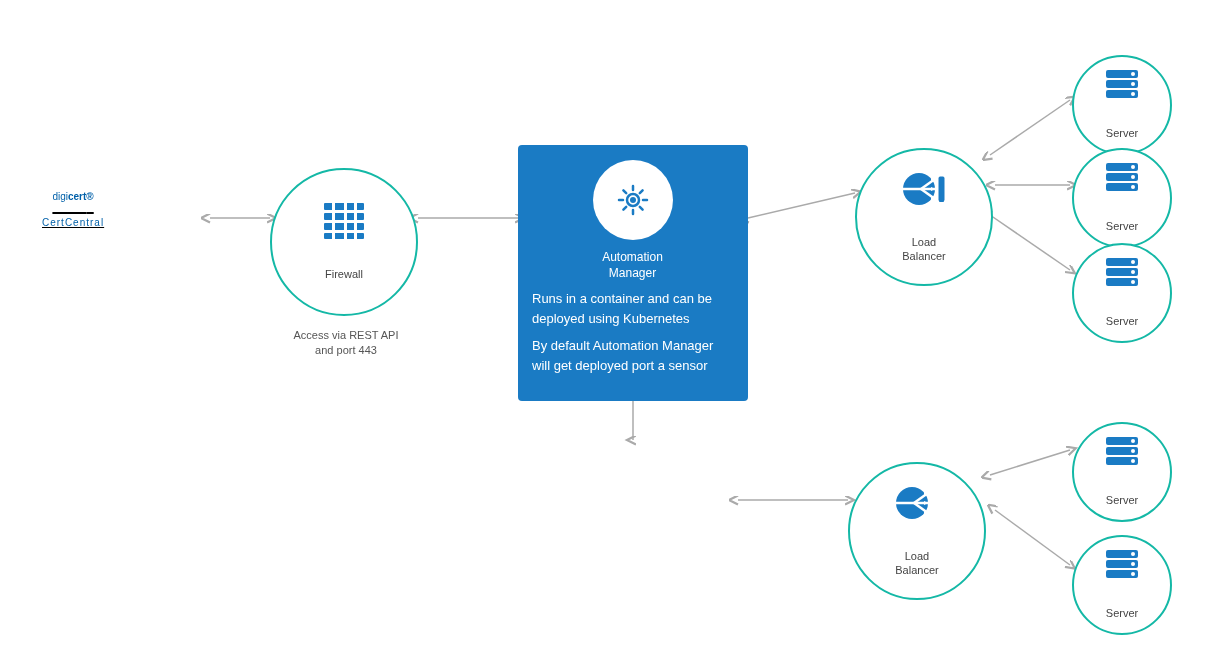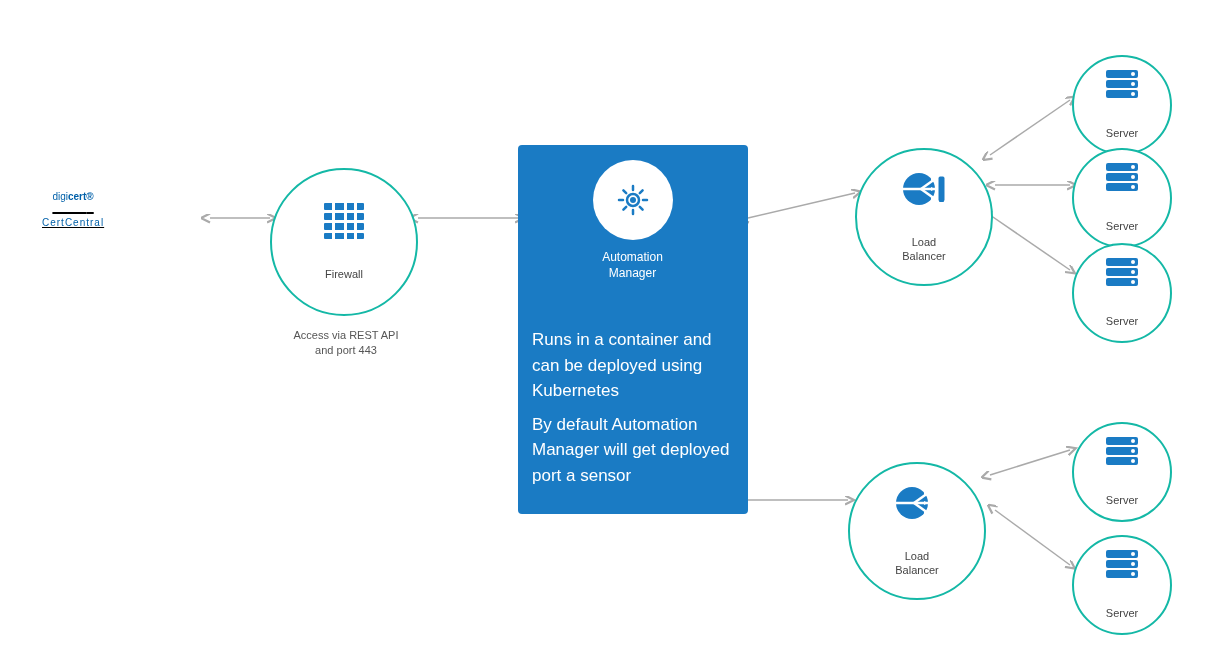--- a/index.html
+++ b/index.html
@@ -92,25 +92,24 @@
     .automation-title {
       color: #fff;
       font-size: 12px;
       text-align: center;
       margin-bottom: 8px;
       line-height: 1.3;
     }
 
     .automation-desc {
       color: #fff;
-      font-size: 17px;
+      font-size: 13px;
       text-align: left;
       line-height: 1.5;
       width: 100%;
-      margin-top: 38px;
     }
 
     .automation-desc p {
       margin-bottom: 8px;
     }
 
     
     .arrows-svg {
       position: absolute;
       top: 0;

